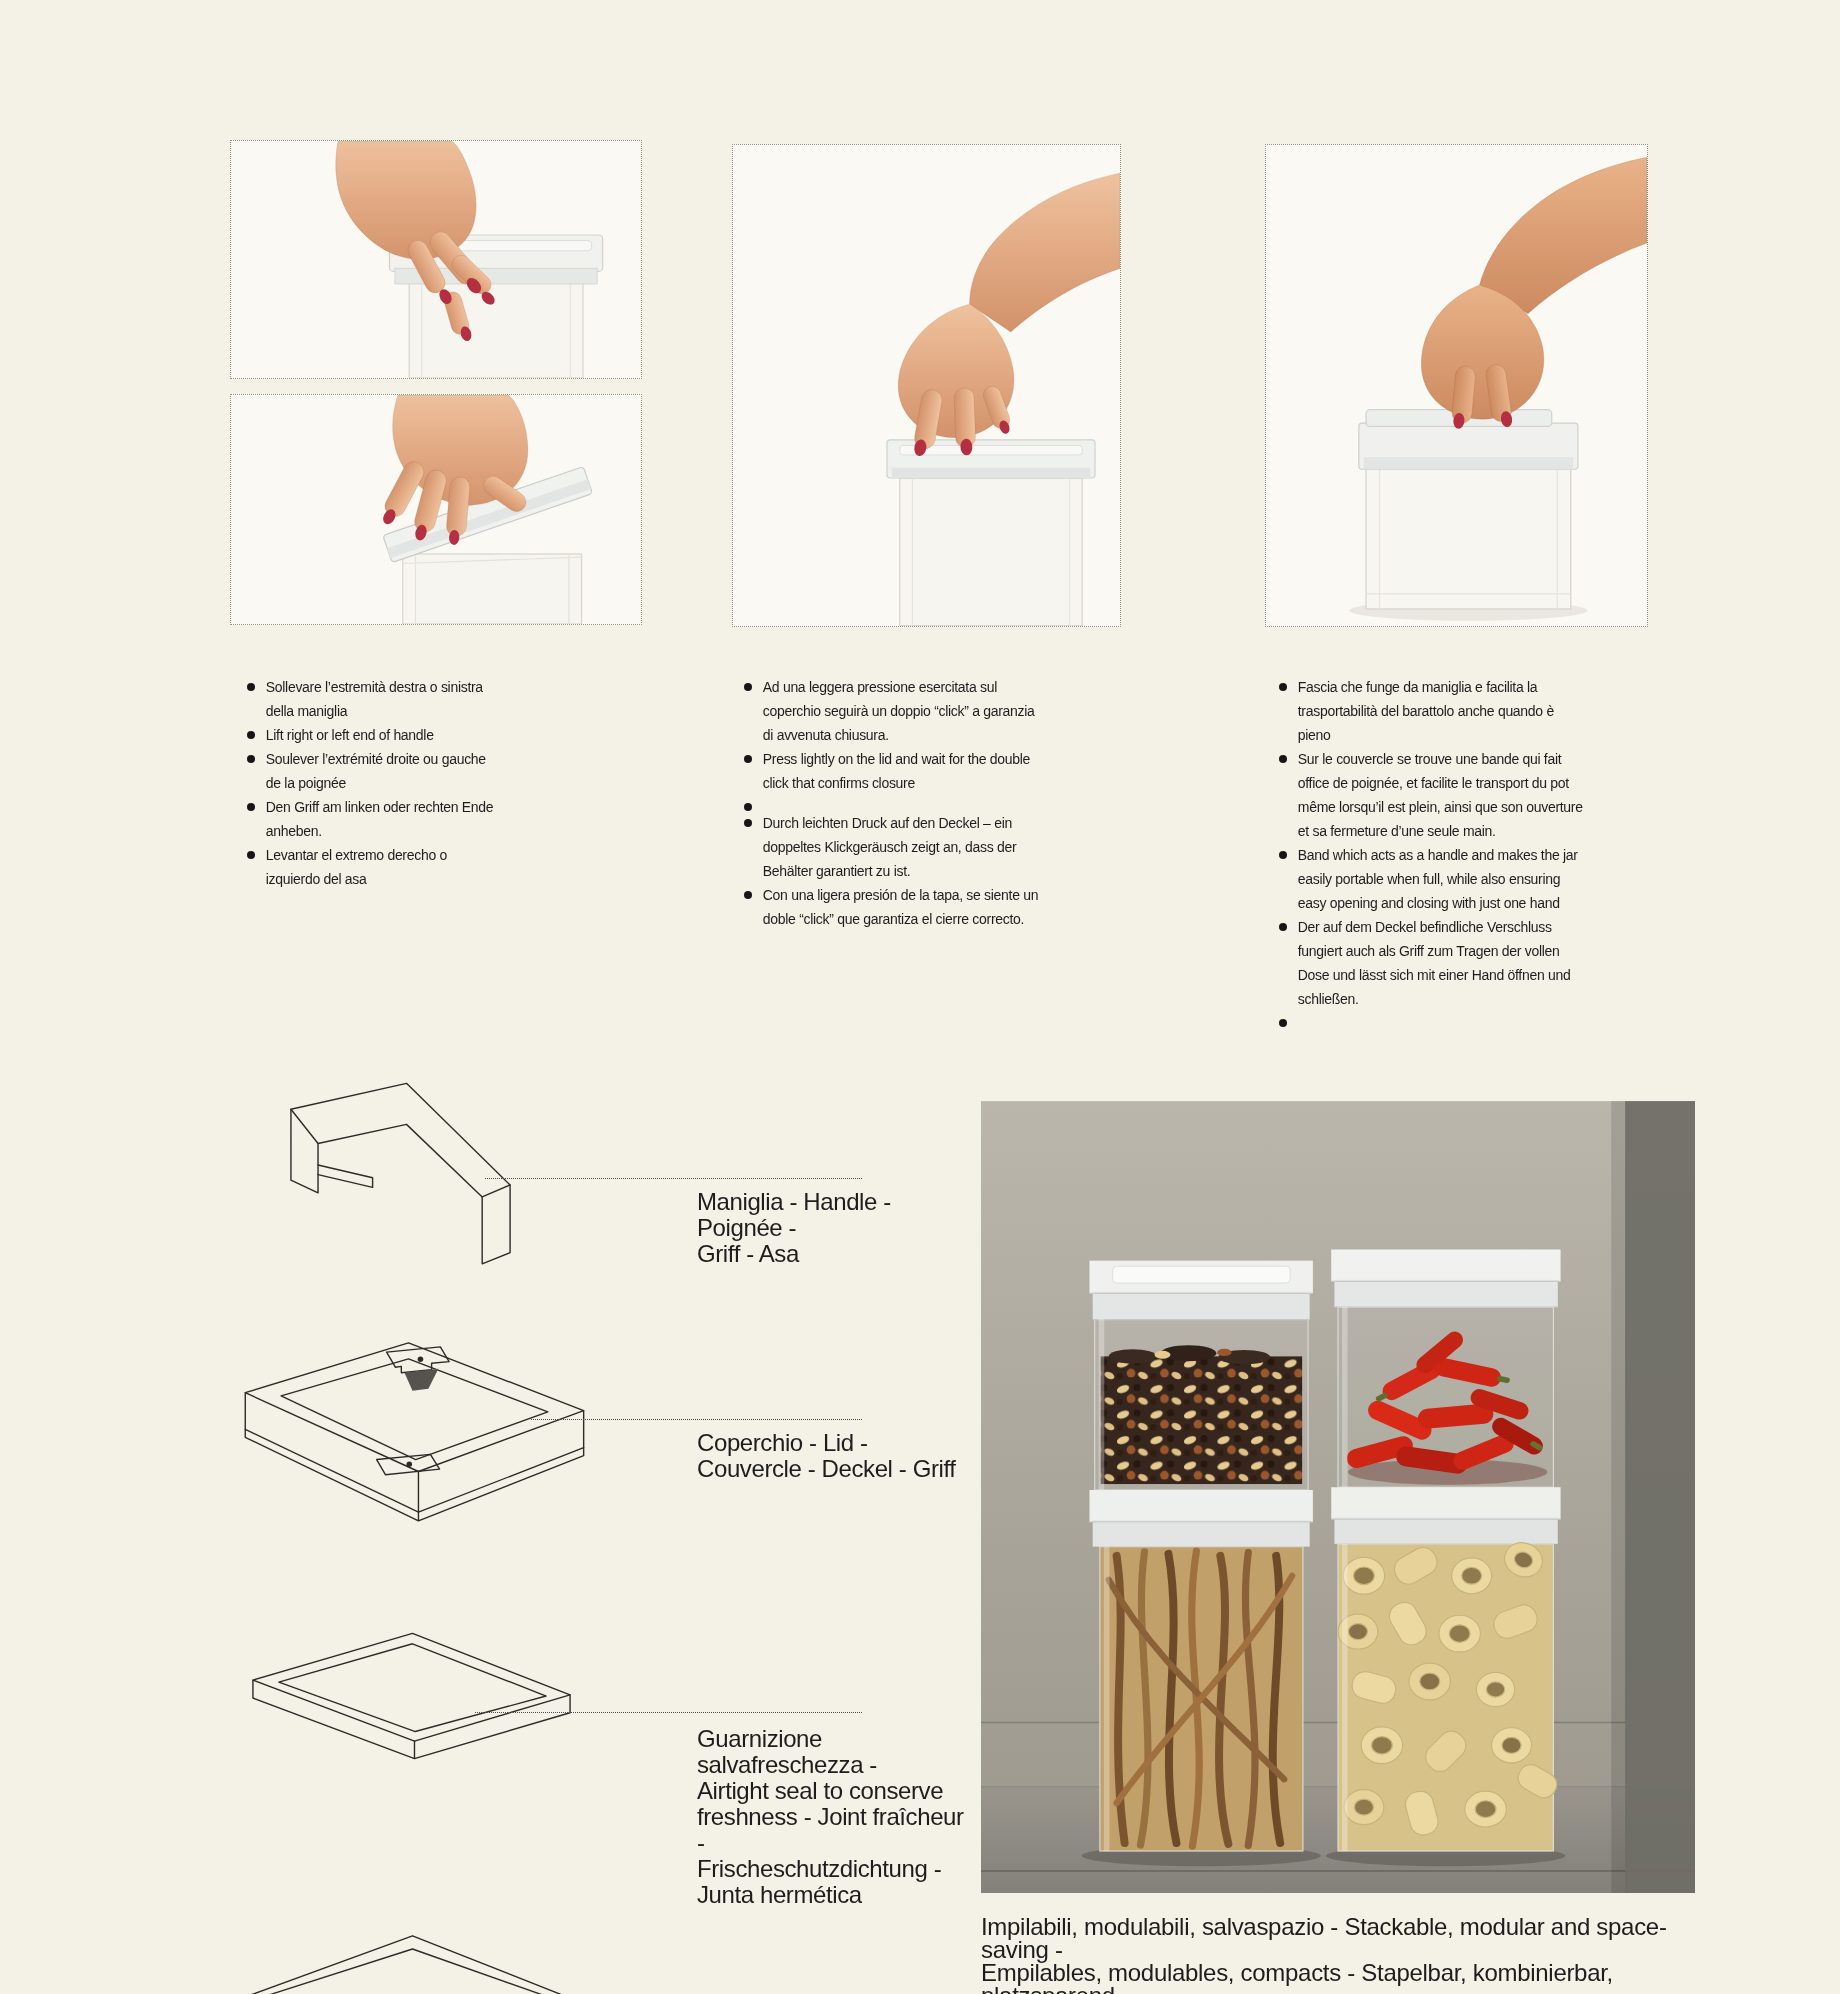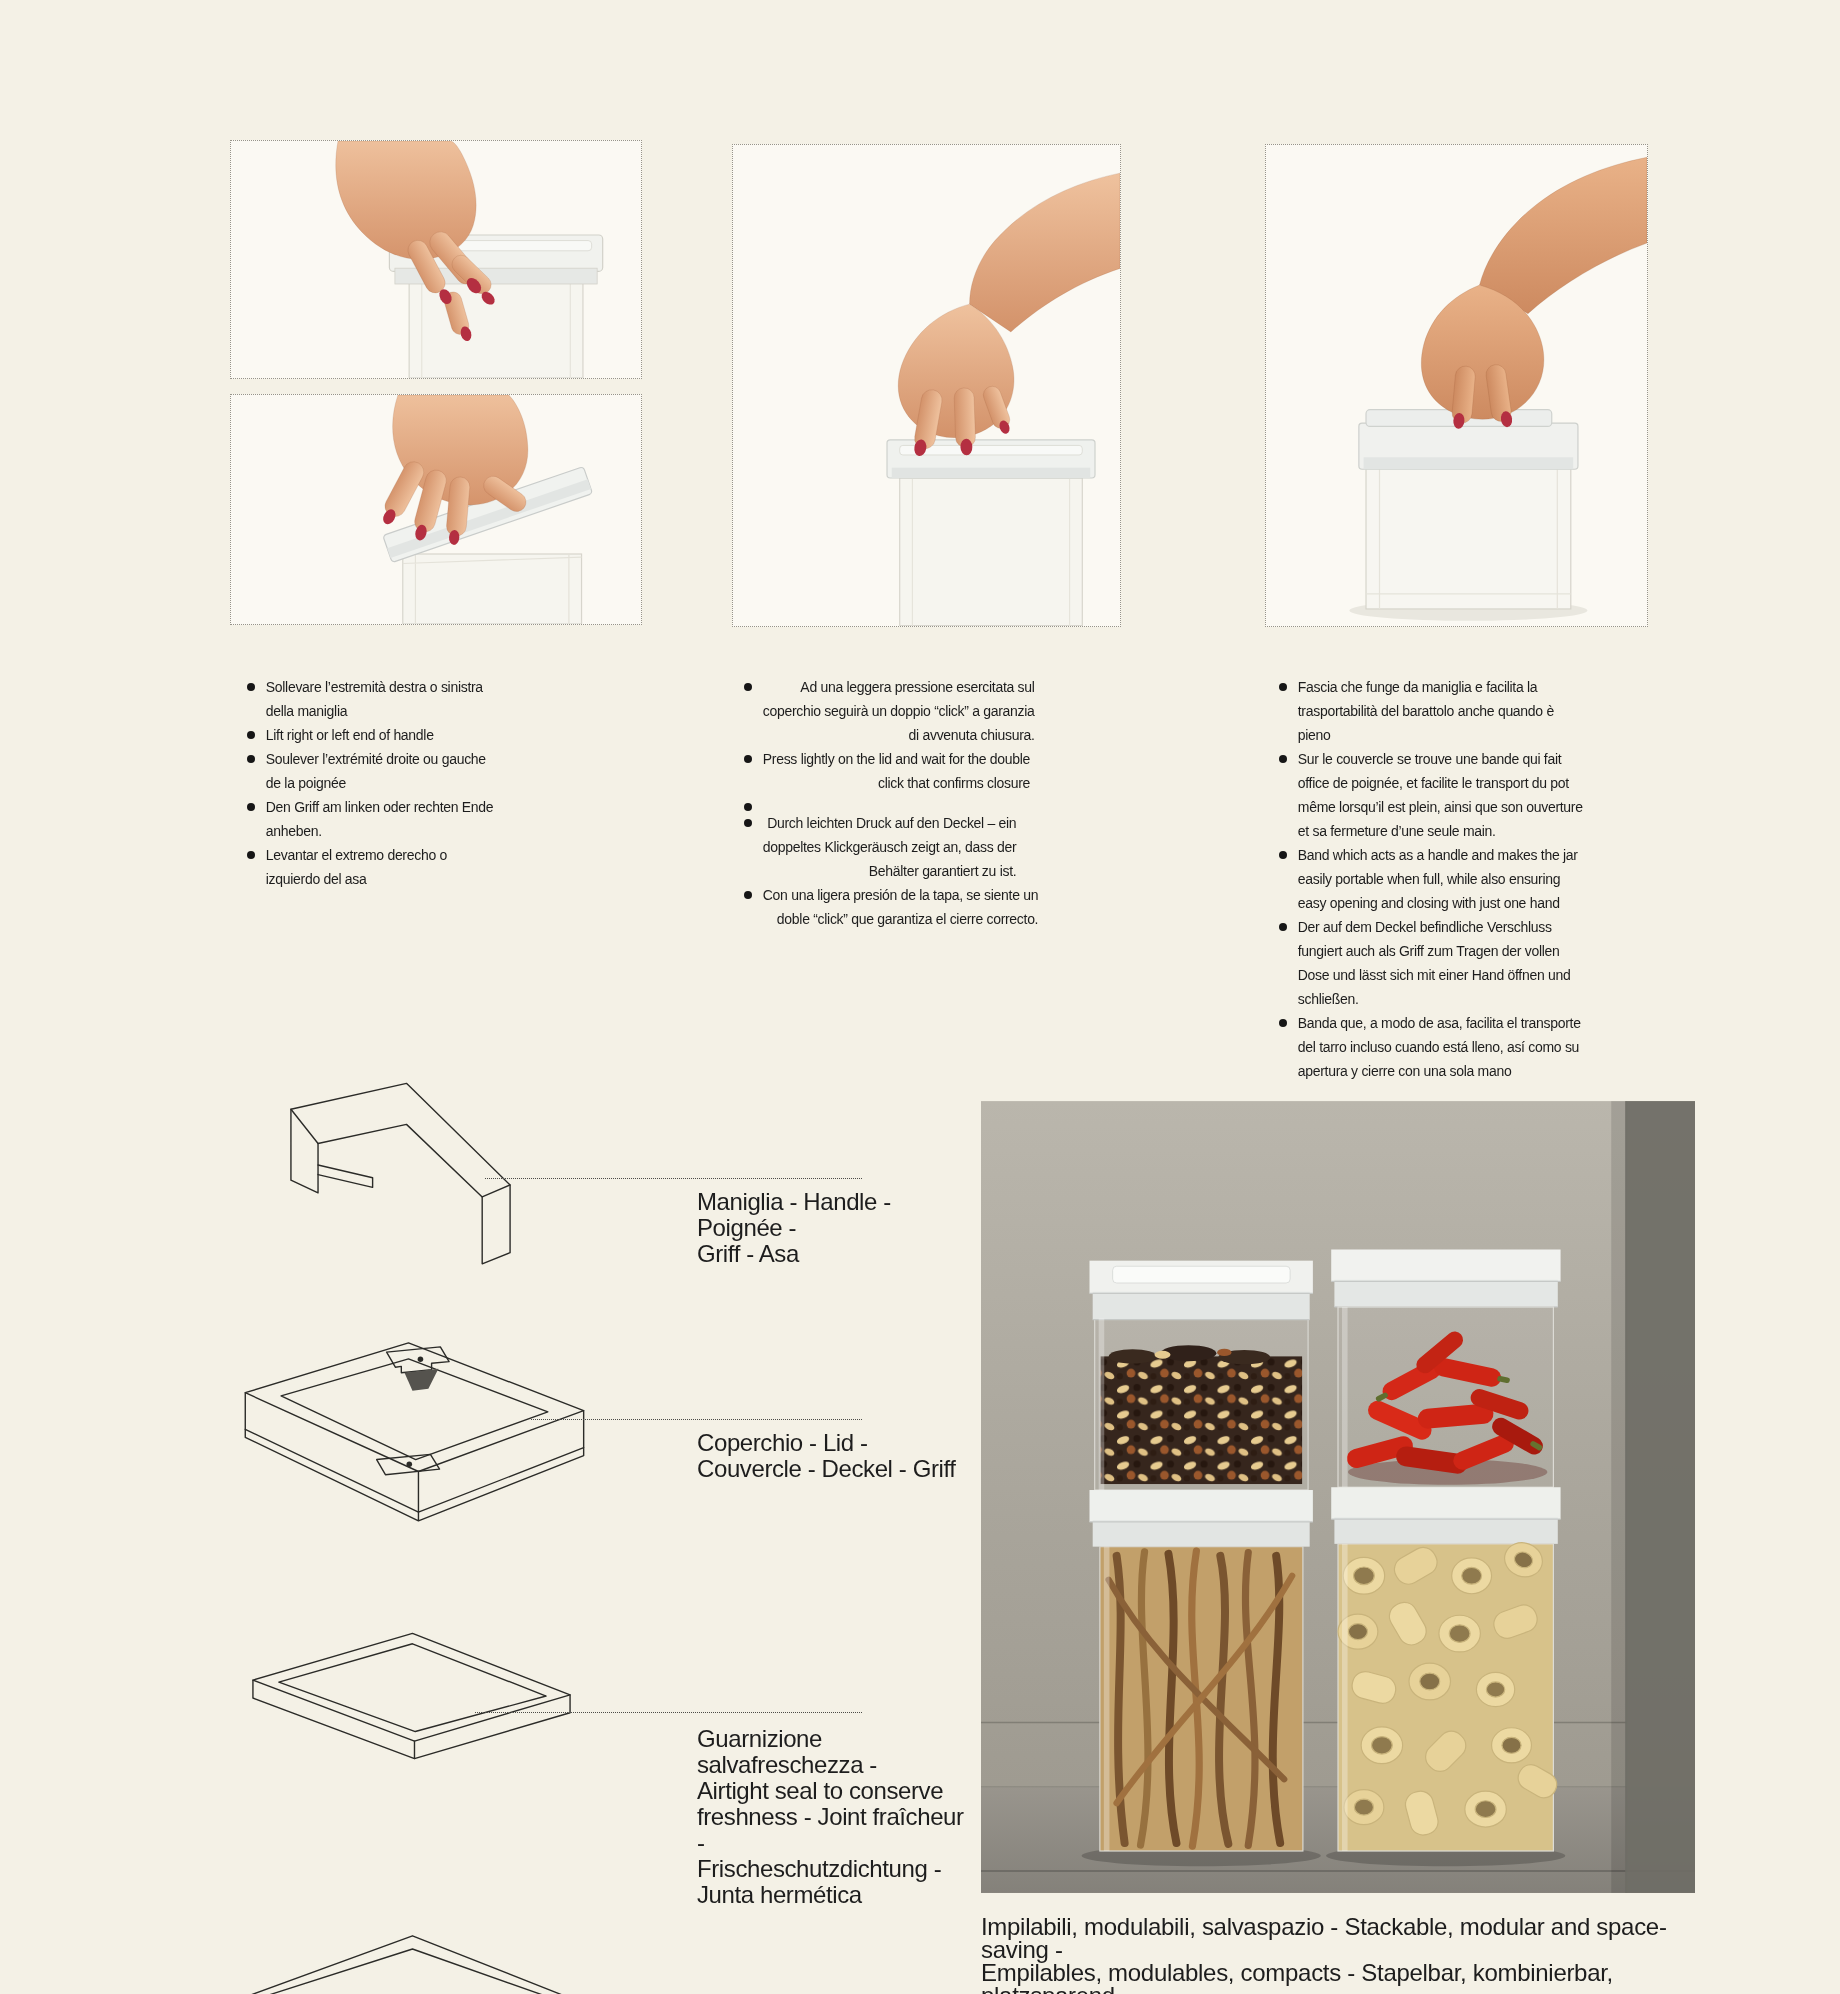--- a/index.html
+++ b/index.html
@@ -17,21 +17,21 @@
   }
   .photo svg{display:block;width:100%;height:100%;}
   .p1{left:230px;top:140px;width:412px;height:239px;}
   .p2{left:230px;top:394px;width:412px;height:231px;}
   .p3{left:732px;top:144px;width:389px;height:483px;}
   .p4{left:1265px;top:144px;width:383px;height:483px;}
 
   
   ul.bullets{position:absolute;margin:0;padding:0;list-style:none;}
   .c1{left:247px;top:675px;width:403px;}
-  .c2{left:744px;top:675px;width:427px;text-align:right;}
+  .c2{left:744px;top:675px;width:427px;}
   .c3{left:1279px;top:675px;width:419px;}
   ul.bullets li{display:flex;align-items:flex-start;}
   .dot{flex:0 0 auto;width:8.4px;height:8.4px;border-radius:50%;background:#161616;margin:7.6px 10.4px 0 0;}
   .bt{
     white-space:pre-line;font-size:14px;line-height:24px;letter-spacing:-0.3px;color:#1d1d1d;
   }
 
   
   .drawing{position:absolute;}
   .drawing svg{display:block;width:100%;height:100%;}
@@ -272,23 +272,20 @@
       </li>
     <li>
         <span class="dot"></span>
         <span class="bt">Der auf dem Deckel befindliche Verschluss
 fungiert auch als Griff zum Tragen der vollen
 Dose und lässt sich mit einer Hand öffnen und
 schließen.</span>
       </li>
     <li>
         <span class="dot"></span>
-        <span class="bt">Banda que, a modo de asa, facilita el transporte
-del tarro incluso cuando está lleno, así como su
-apertura y cierre con una sola mano</span>
       </li>
   </ul>
 
   <div class="drawing d1">
     <svg viewBox="0 0 640 480">
       <path class="lineart" d="M40,90 L330,25 L590,280 L590,450 L520,478 L520,310 L330,128 L108,176 L108,300 L40,268 Z"></path>
       <path class="lineart" d="M40,90 L108,176 M520,310 L590,280"></path>
       <path class="lineart" d="M108,230 L245,262 M108,254 L245,286 M245,262 L245,286"></path>
     </svg>
   </div>

